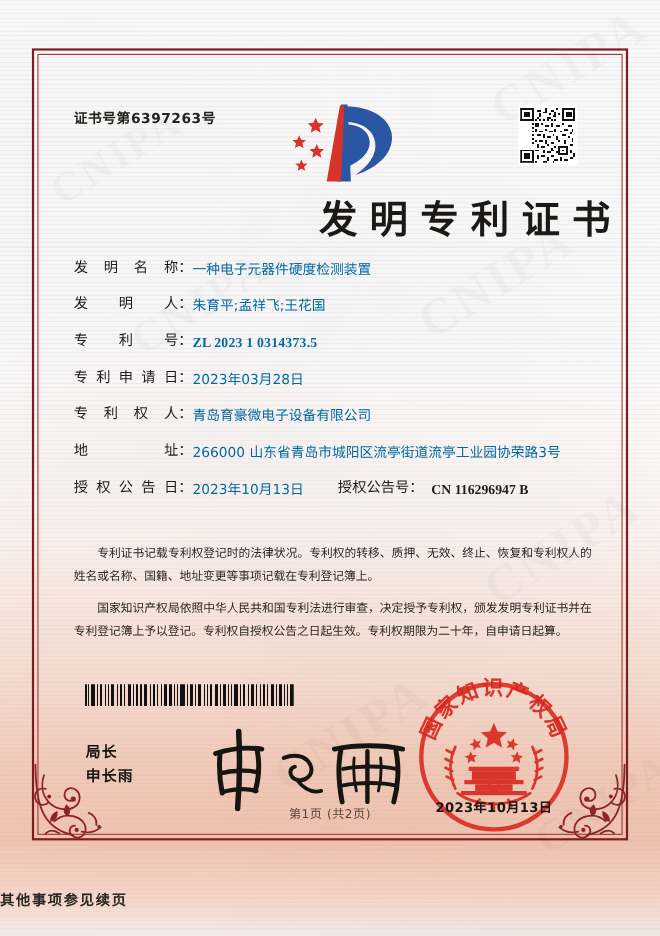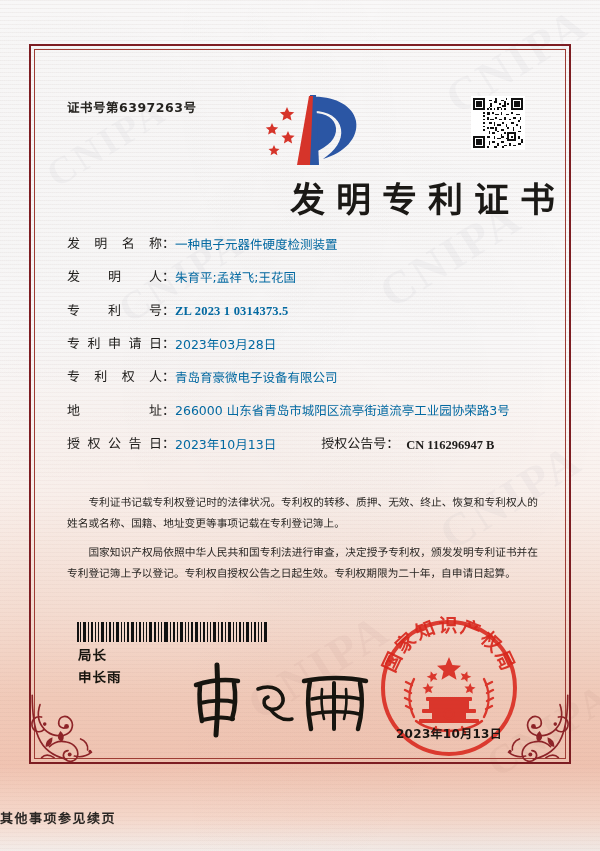--- a/index.html
+++ b/index.html
@@ -211,22 +211,22 @@
     word-break: break-all;
   }
   .field-value.mono-num {
     font-family: "Liberation Serif", "DejaVu Serif", serif;
     font-weight: 700;
     font-size: 12.5px;
     letter-spacing: .2px;
   }
   .field-row.split .field-value { flex: 0 0 auto; }
   .field-right-label {
-    margin-left: 45px;
-    font-family: Liberation Sans, sans-serif;
+    margin-left: 31px;
+    font-family: Liberation Mono, monospace;
     font-size: 13px;
     color: #1f1d1b;
     white-space: nowrap;
   }
   .field-right-value {
     margin-left: 7px;
     font-family: "Liberation Serif", "DejaVu Serif", serif;
     font-weight: 700;
     font-size: 12.5px;
     color: #1f1d1b;
@@ -257,21 +257,21 @@
     top: 573px;
     width: 190px;
     height: 20px;
   }
   .barcode svg { display: block; width: 100%; height: 100%; }
 
   
   .director {
     position: absolute;
     left: 44px;
-    top: 596px;
+    top: 625px;
     font-family: "DejaVu Sans", "Liberation Sans", sans-serif;
     font-size: 13.5px;
     font-weight: 700;
     color: #17150f;
     line-height: 1.62;
     letter-spacing: 1px;
   }
 
   
   .signature {
@@ -707,18 +707,19 @@
             <path d="M38 72 l-6 -3 M37 80 l-6 -3 M37 88 l-6 -3 M38 96 l-6 -3"></path>
             <path d="M112 72 l6 -3 M113 80 l6 -3 M113 88 l6 -3 M112 96 l6 -3"></path>
             <path d="M42 108 C52 116 68 118 75 118 C82 118 98 116 108 108"></path>
             <path d="M62 114 l-3 6 M75 117 l0 6 M88 114 l3 6"></path>
           </g>
         </g>
       </svg>
       <div class="seal-date">2023年10月13日</div>
     </div>
 
+    <div class="page-no">第1页 (共2页)</div>
 
   </div>
 
   <div class="footer-note">其他事项参见续页</div>
 
 </div>
 
 </body></html>

